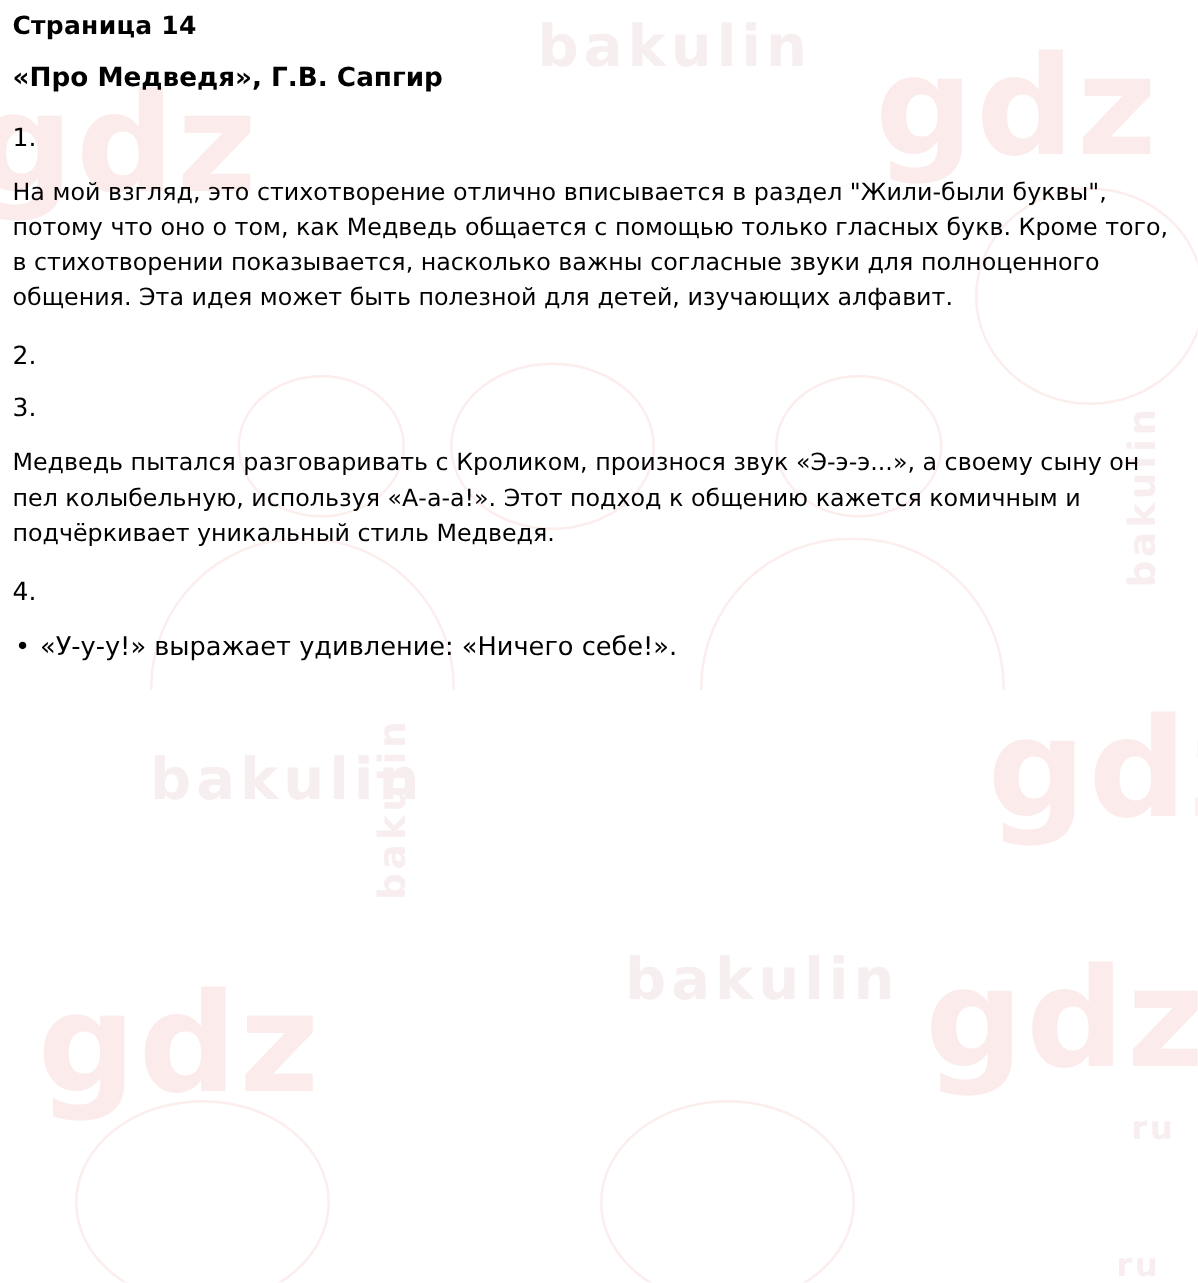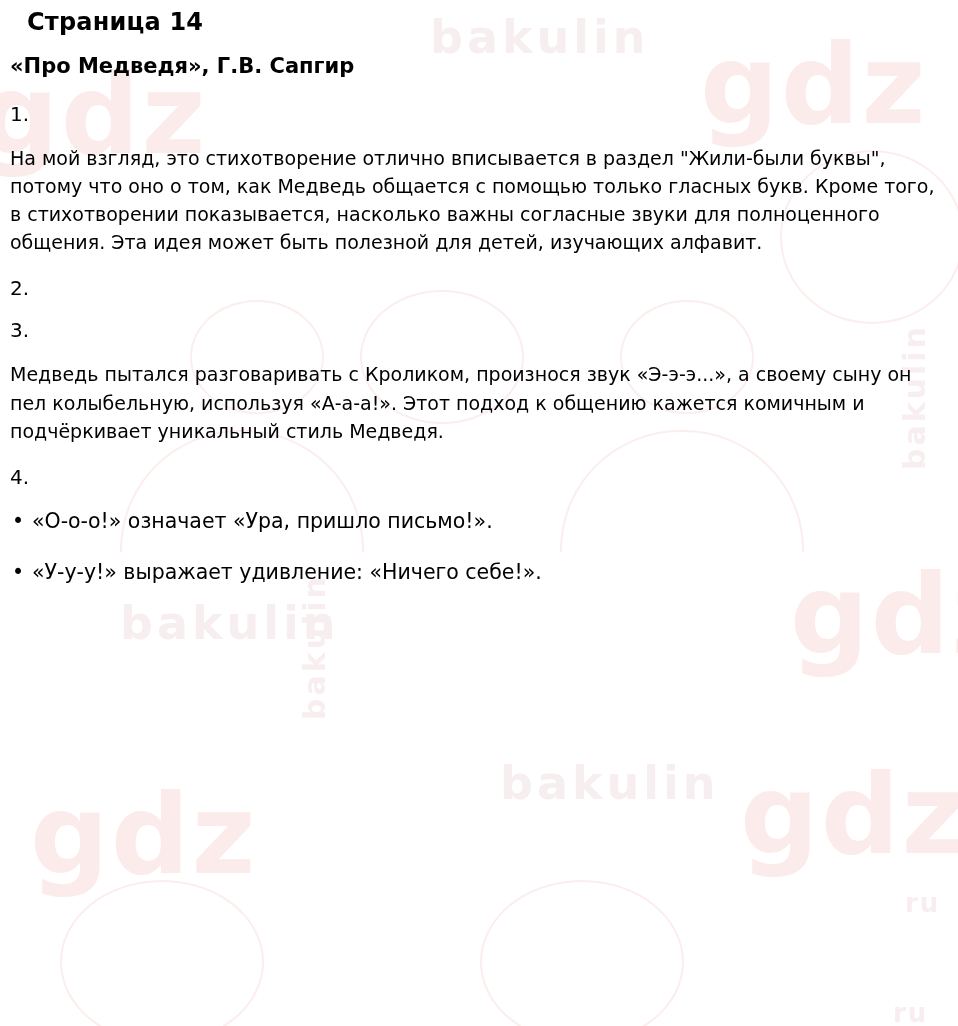--- a/index.html
+++ b/index.html
@@ -56,23 +56,23 @@
   }
 
   
   .page {
     position: relative;
     z-index: 1;
     padding: 8px 14px 0 10px;
     box-sizing: border-box;
   }
   .page-number {
-    font-size: 24px;
+    font-size: 20px;
     font-weight: bold;
-    margin: 0 0 18px 17px;
+    margin: 0 0 18px 0;
     letter-spacing: 0.2px;
   }
   .doc-title {
     font-size: 21px;
     font-weight: bold;
     margin: 0 0 24px 0;
   }
   .q-num {
     font-size: 20px;
     margin: 0 0 18px 0;
@@ -136,16 +136,15 @@
   <p class="answer">На мой взгляд, это стихотворение отлично вписывается в раздел "Жили-были буквы", потому что оно о том, как Медведь общается с помощью только гласных букв. Кроме того, в стихотворении показывается, насколько важны согласные звуки для полноценного общения. Эта идея может быть полезной для детей, изучающих алфавит.</p>
 
   <div class="q-num">2.</div>
 
   <div class="q-num">3.</div>
   <p class="answer">Медведь пытался разговаривать с Кроликом, произнося звук «Э-э-э...», а своему сыну он пел колыбельную, используя «А-а-а!». Этот подход к общению кажется комичным и подчёркивает уникальный стиль Медведя.</p>
 
   <div class="q-num">4.</div>
 
   <ul class="bullet-list">
-    <li class="bullet-item">«О-о-о!» означает «Ура, пришло письмо!».</li>
     <li class="bullet-item">«У-у-у!» выражает удивление: «Ничего себе!».</li>
   </ul>
 </div>
 
 </body></html>

